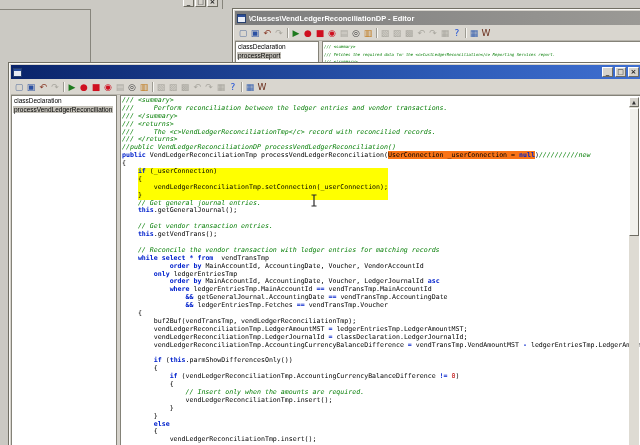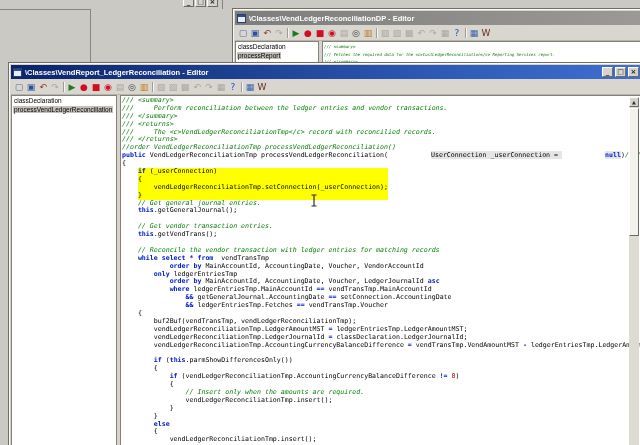--- a/index.html
+++ b/index.html
@@ -37,21 +37,21 @@
   .codewrap{background:#fff;border:1px solid #848278;box-sizing:border-box;position:relative;
             overflow:hidden;flex:1 1 auto;}
   .codeinner{position:relative;padding:1px 0 0 1px;}
   .code-line{white-space:pre;position:relative;z-index:1;}
   .bt .code-line{font:6.6px/7.9px "DejaVu Sans Mono",monospace;height:7.9px;}
   .tp .code-line{font:4px/7.5px "DejaVu Sans Mono",monospace;height:7.5px;}
   .seg-p{color:#000;}
   .seg-k{color:#0021cc;font-weight:bold;}
   .seg-c{color:#007c00;font-style:italic;}
   .seg-n{color:#bb0000;}
-  .hl{background:#e5e5e5;margin-left:43px;}
+  .hl{background:#f97316;}
   #hl-block{position:absolute;background:#ffff00;z-index:0;}
   
   .vsb{position:absolute;top:1px;right:1px;bottom:0;width:10px;background:#dedbd3;z-index:2;}
   .vsb-btn{height:10px;background:#d6d3cc;border:1px solid;border-color:#fff #6e6c62 #6e6c62 #fff;
            box-sizing:border-box;font:5px/8px "DejaVu Sans",sans-serif;text-align:center;color:#333;}
   .vsb-thumb{position:absolute;left:0;right:0;top:11px;height:128px;background:#f2f1ec;
              border:1px solid;border-color:#fff #6e6c62 #6e6c62 #fff;box-sizing:border-box;}
   
   .frag-line{position:absolute;background:#87857c;}
   .frag-btns{position:absolute;left:183px;top:-2px;display:flex;gap:1px;}
@@ -116,21 +116,20 @@
             <div class="code-line"><span class="seg-c">/// &lt;/summary&gt;</span></div>
             <div class="code-line"><span class="seg-p">[SysEntryPointAttribute]</span></div>
           </div>
       </div>
     </div>
   </div>
 
   <div class="win" style="left:8px;top:62px;width:630px;height:390px;z-index:2;">
     <div class="titlebar active">
       <span class="win-ico"></span>
-      <span class="title">\Classes\VendReport_LedgerReconciliation - Editor</span>
       <span class="tb-btns" id="win-btns">
           <span class="tb-btn">_</span>
           <span class="tb-btn">□</span>
           <span class="tb-btn">×</span>
         </span>
     </div>
     <div class="toolbar" id="tb-bot">
         <span class="ticon" style="color: rgb(87, 113, 158);">▢</span>
         <span class="ticon" style="color: rgb(43, 80, 162);">▣</span>
         <span class="ticon" style="color: rgb(138, 60, 42);">↶</span>
@@ -163,40 +162,40 @@
       <div class="splitter"></div>
       <div class="codewrap bt">
         <div class="codeinner" id="code-bot">
           <div id="hl-block" style="top: 72.1px; height: 31.6px; left: 16.8976px; width: 250.386px;"></div>
         <div class="code-line"><span class="seg-c">/// &lt;summary&gt;</span></div>
             <div class="code-line"><span class="seg-c">///     Perform reconciliation between the ledger entries and vendor transactions.</span></div>
             <div class="code-line"><span class="seg-c">/// &lt;/summary&gt;</span></div>
             <div class="code-line"><span class="seg-c">/// &lt;returns&gt;</span></div>
             <div class="code-line"><span class="seg-c">///     The &lt;c&gt;VendLedgerReconciliationTmp&lt;/c&gt; record with reconcilied records.</span></div>
             <div class="code-line"><span class="seg-c">/// &lt;/returns&gt;</span></div>
-            <div class="code-line"><span class="seg-c">//order VendLedgerReconciliationTmp processVendLedgerReconciliation()</span></div>
+            <div class="code-line"><span class="seg-c">//public VendLedgerReconciliationDP processVendLedgerReconciliation()</span></div>
             <div class="code-line"><span class="seg-k">public</span><span class="seg-p"> VendLedgerReconciliationTmp processVendLedgerReconciliation(</span><span class="seg-p hl">UserConnection _userConnection = </span><span class="seg-k hl">null</span><span class="seg-p">)</span><span class="seg-c">//////////new</span></div>
             <div class="code-line"><span class="seg-p">{</span></div>
             <div class="code-line"><span class="seg-p">    </span><span class="seg-k">if</span><span class="seg-p"> (_userConnection)</span></div>
             <div class="code-line"><span class="seg-p">    {</span></div>
             <div class="code-line"><span class="seg-p">        vendLedgerReconciliationTmp.setConnection(_userConnection);</span></div>
             <div class="code-line"><span class="seg-p">    }</span></div>
             <div class="code-line"><span class="seg-c">    // Get general journal entries.</span></div>
             <div class="code-line"><span class="seg-p">    </span><span class="seg-k">this</span><span class="seg-p">.getGeneralJournal();</span></div>
             <div class="code-line"> </div>
             <div class="code-line"><span class="seg-c">    // Get vendor transaction entries.</span></div>
             <div class="code-line"><span class="seg-p">    </span><span class="seg-k">this</span><span class="seg-p">.getVendTrans();</span></div>
             <div class="code-line"> </div>
             <div class="code-line"><span class="seg-c">    // Reconcile the vendor transaction with ledger entries for matching records</span></div>
             <div class="code-line"><span class="seg-p">    </span><span class="seg-k">while select * from</span><span class="seg-p">  vendTransTmp</span></div>
             <div class="code-line"><span class="seg-p">            </span><span class="seg-k">order by</span><span class="seg-p"> MainAccountId, AccountingDate, Voucher, VendorAccountId</span></div>
             <div class="code-line"><span class="seg-p">        </span><span class="seg-k">only</span><span class="seg-p"> ledgerEntriesTmp</span></div>
             <div class="code-line"><span class="seg-p">            </span><span class="seg-k">order by</span><span class="seg-p"> MainAccountId, AccountingDate, Voucher, LedgerJournalId </span><span class="seg-k">asc</span></div>
             <div class="code-line"><span class="seg-p">            </span><span class="seg-k">where</span><span class="seg-p"> ledgerEntriesTmp.MainAccountId </span><span class="seg-k">==</span><span class="seg-p"> vendTransTmp.MainAccountId</span></div>
-            <div class="code-line"><span class="seg-p">                </span><span class="seg-k">&amp;&amp;</span><span class="seg-p"> getGeneralJournal.AccountingDate </span><span class="seg-k">==</span><span class="seg-p"> setConnection.AccountingDate</span></div>
+            <div class="code-line"><span class="seg-p">                </span><span class="seg-k">&amp;&amp;</span><span class="seg-p"> getGeneralJournal.AccountingDate </span><span class="seg-k">==</span><span class="seg-p"> vendTransTmp.AccountingDate</span></div>
             <div class="code-line"><span class="seg-p">                </span><span class="seg-k">&amp;&amp;</span><span class="seg-p"> ledgerEntriesTmp.Fetches </span><span class="seg-k">==</span><span class="seg-p"> vendTransTmp.Voucher</span></div>
             <div class="code-line"><span class="seg-p">    {</span></div>
             <div class="code-line"><span class="seg-p">        buf2Buf(vendTransTmp, vendLedgerReconciliationTmp);</span></div>
             <div class="code-line"><span class="seg-p">        vendLedgerReconciliationTmp.LedgerAmountMST </span><span class="seg-k">=</span><span class="seg-p"> ledgerEntriesTmp.LedgerAmountMST;</span></div>
             <div class="code-line"><span class="seg-p">        vendLedgerReconciliationTmp.LedgerJournalId </span><span class="seg-k">=</span><span class="seg-p"> classDeclaration.LedgerJournalId;</span></div>
             <div class="code-line"><span class="seg-p">        vendLedgerReconciliationTmp.AccountingCurrencyBalanceDifference </span><span class="seg-k">=</span><span class="seg-p"> vendTransTmp.VendAmountMST </span><span class="seg-k">-</span><span class="seg-p"> ledgerEntriesTmp.LedgerAmountMST;</span></div>
             <div class="code-line"> </div>
             <div class="code-line"><span class="seg-p">        </span><span class="seg-k">if</span><span class="seg-p"> (</span><span class="seg-k">this</span><span class="seg-p">.parmShowDifferencesOnly())</span></div>
             <div class="code-line"><span class="seg-p">        {</span></div>
             <div class="code-line"><span class="seg-p">            </span><span class="seg-k">if</span><span class="seg-p"> (vendLedgerReconciliationTmp.AccountingCurrencyBalanceDifference </span><span class="seg-k">!=</span><span class="seg-p"> </span><span class="seg-n">0</span><span class="seg-p">)</span></div>

